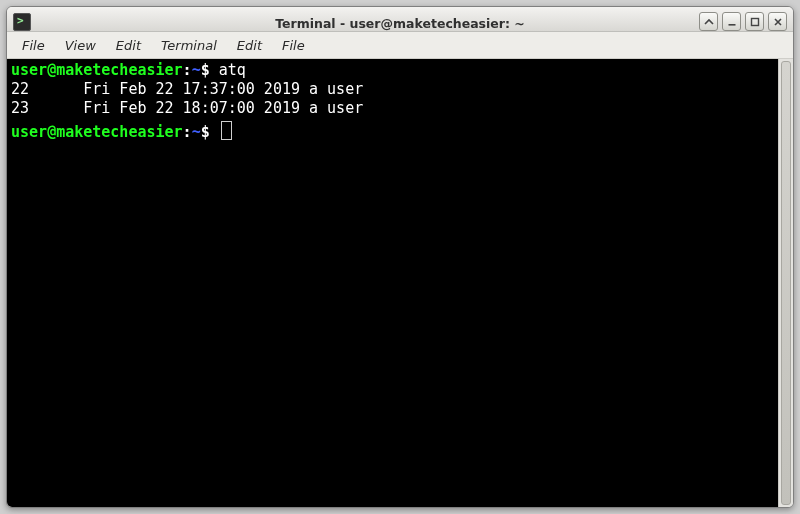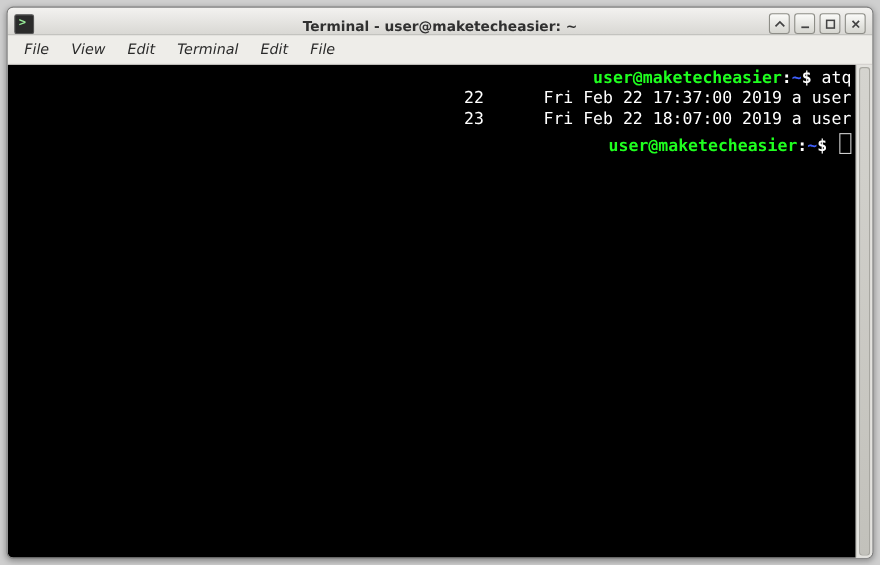--- a/index.html
+++ b/index.html
@@ -120,29 +120,29 @@
     border:1px solid #a8a7a1;
     border-radius:3px;
   }
   .p-user{color:#1fff1f;font-weight:700;}
   .p-host{color:#1fff1f;font-weight:700;}
   .p-at  {color:#1fff1f;font-weight:700;}
   .p-colon{color:#ffffff;font-weight:700;}
   .p-path{color:#4060ff;font-weight:700;}
   .p-dollar{color:#ffffff;font-weight:700;}
   .cmd{color:#ffffff;}
-  .out{color:#ffffff;margin-left:40px;}
+  .out{color:#ffffff;}
   .cursor{
     display:inline-block;
     width:9px;height:17px;
     border:1px solid #cfcfcf;
     transform:translateY(3px);
     margin-left:2px;
   }
-  .prompt-line{display:block;text-align:right;}
+  .prompt-line{display:block;}
 </style>
 </head>
 <body>
 
 <div class="window">
 
   <div class="titlebar">
     <div class="app-icon"></div>
     <div class="title">Terminal - user@maketecheasier: ~</div>
     <div class="win-buttons">

